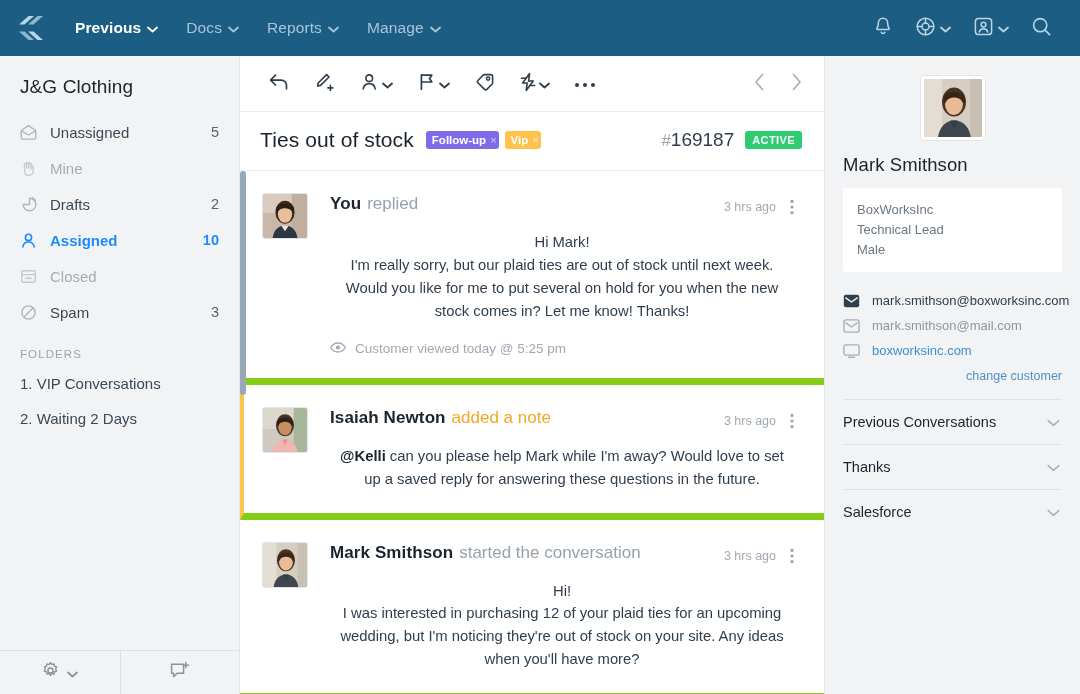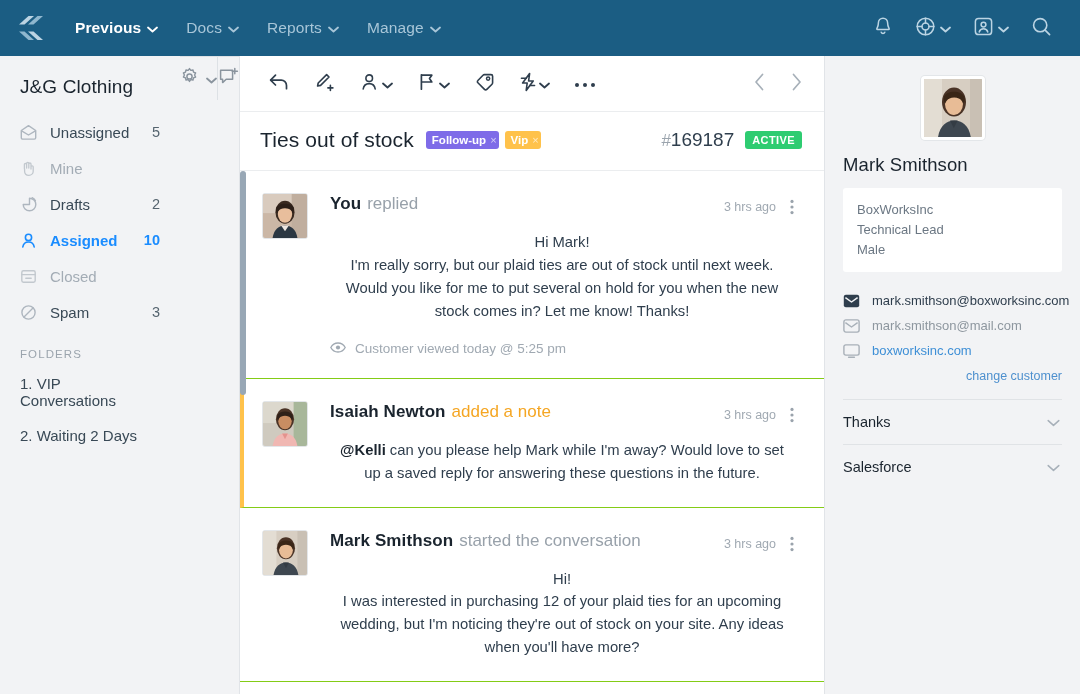--- a/index.html
+++ b/index.html
@@ -38,21 +38,21 @@
   .chev { display: inline-block; }
 
   
   .body-row { flex: 1 1 auto; display: flex; min-height: 0; }
 
   
   .sidebar {
     width: 240px; flex: 0 0 240px;
     background: #F2F3F5;
     border-right: 1px solid #E1E4E8;
-    display: flex; flex-direction: row;
+    display: flex; flex-direction: column;
     position: relative;
   }
   .sidebar-scroll { flex: 1 1 auto; overflow: hidden; padding-top: 20px; }
   .mailbox-title {
     font-size: 19px; color: #1A242E; padding: 0 20px; margin-bottom: 16px;
     font-weight: normal; letter-spacing: .1px;
   }
   .folder-row {
     display: flex; align-items: center;
     height: 36px; padding: 0 20px; cursor: pointer;
@@ -118,21 +118,21 @@
   .conv-num { font-size: 19px; color: #2F3E4D; white-space: nowrap; }
   .conv-num .hash { color: #9BA4AD; font-size: 17px; }
   .status-badge {
     font-size: 11px; font-weight: bold; color: #fff; letter-spacing: .4px;
     padding: 3px 7px; border-radius: 3px; white-space: nowrap;
   }
 
   .messages { flex: 1 1 auto; overflow: hidden; position: relative; }
   .msg {
     display: flex; padding: 22px 30px 22px 22px;
-    border-bottom: 1px solid #84cc16; position: relative;
+    border-bottom: 7px solid #84cc16; position: relative;
   }
   .msg.note { border-left: 4px solid #FFC24B; padding-left: 18px; }
   .avatar {
     width: 46px; height: 46px; flex: 0 0 46px; border-radius: 3px;
     border: 1px solid #E3E6E9; background: #DDE1E5; overflow: hidden;
     margin-right: 22px; position: relative;
   }
   .avatar svg { display: block; width: 100%; height: 100%; }
   .msg-body { flex: 1 1 auto; min-width: 0; padding-top: 1px; }
   .msg-head { display: flex; align-items: flex-start; }
@@ -666,20 +666,28 @@
               <rect x=".9" y=".9" width="15.2" height="10.2" rx="1.8" stroke="currentColor" stroke-width="1.4"></rect>
               <path d="M5.6 13.2h5.8" stroke="currentColor" stroke-width="1.4" stroke-linecap="round"></path>
             </svg>
         </span>
         <span>boxworksinc.com</span>
       </div>
 
       <div class="change-cust">change customer</div>
 
       <div class="acc">
+        <span>Previous Conversations</span>
+        <span class="acc-chev">
+          <svg width="13" height="8" viewBox="0 0 13 8">
+              <path d="M1.2 1.6 6.5 6.4 11.8 1.6" stroke="currentColor" stroke-width="1.5" fill="none" stroke-linecap="round" stroke-linejoin="round"></path>
+            </svg>
+        </span>
+      </div>
+      <div class="acc">
         <span>Thanks</span>
         <span class="acc-chev">
           <svg width="13" height="8" viewBox="0 0 13 8">
               <path d="M1.2 1.6 6.5 6.4 11.8 1.6" stroke="currentColor" stroke-width="1.5" fill="none" stroke-linecap="round" stroke-linejoin="round"></path>
             </svg>
         </span>
       </div>
       <div class="acc">
         <span>Salesforce</span>
         <span class="acc-chev">

